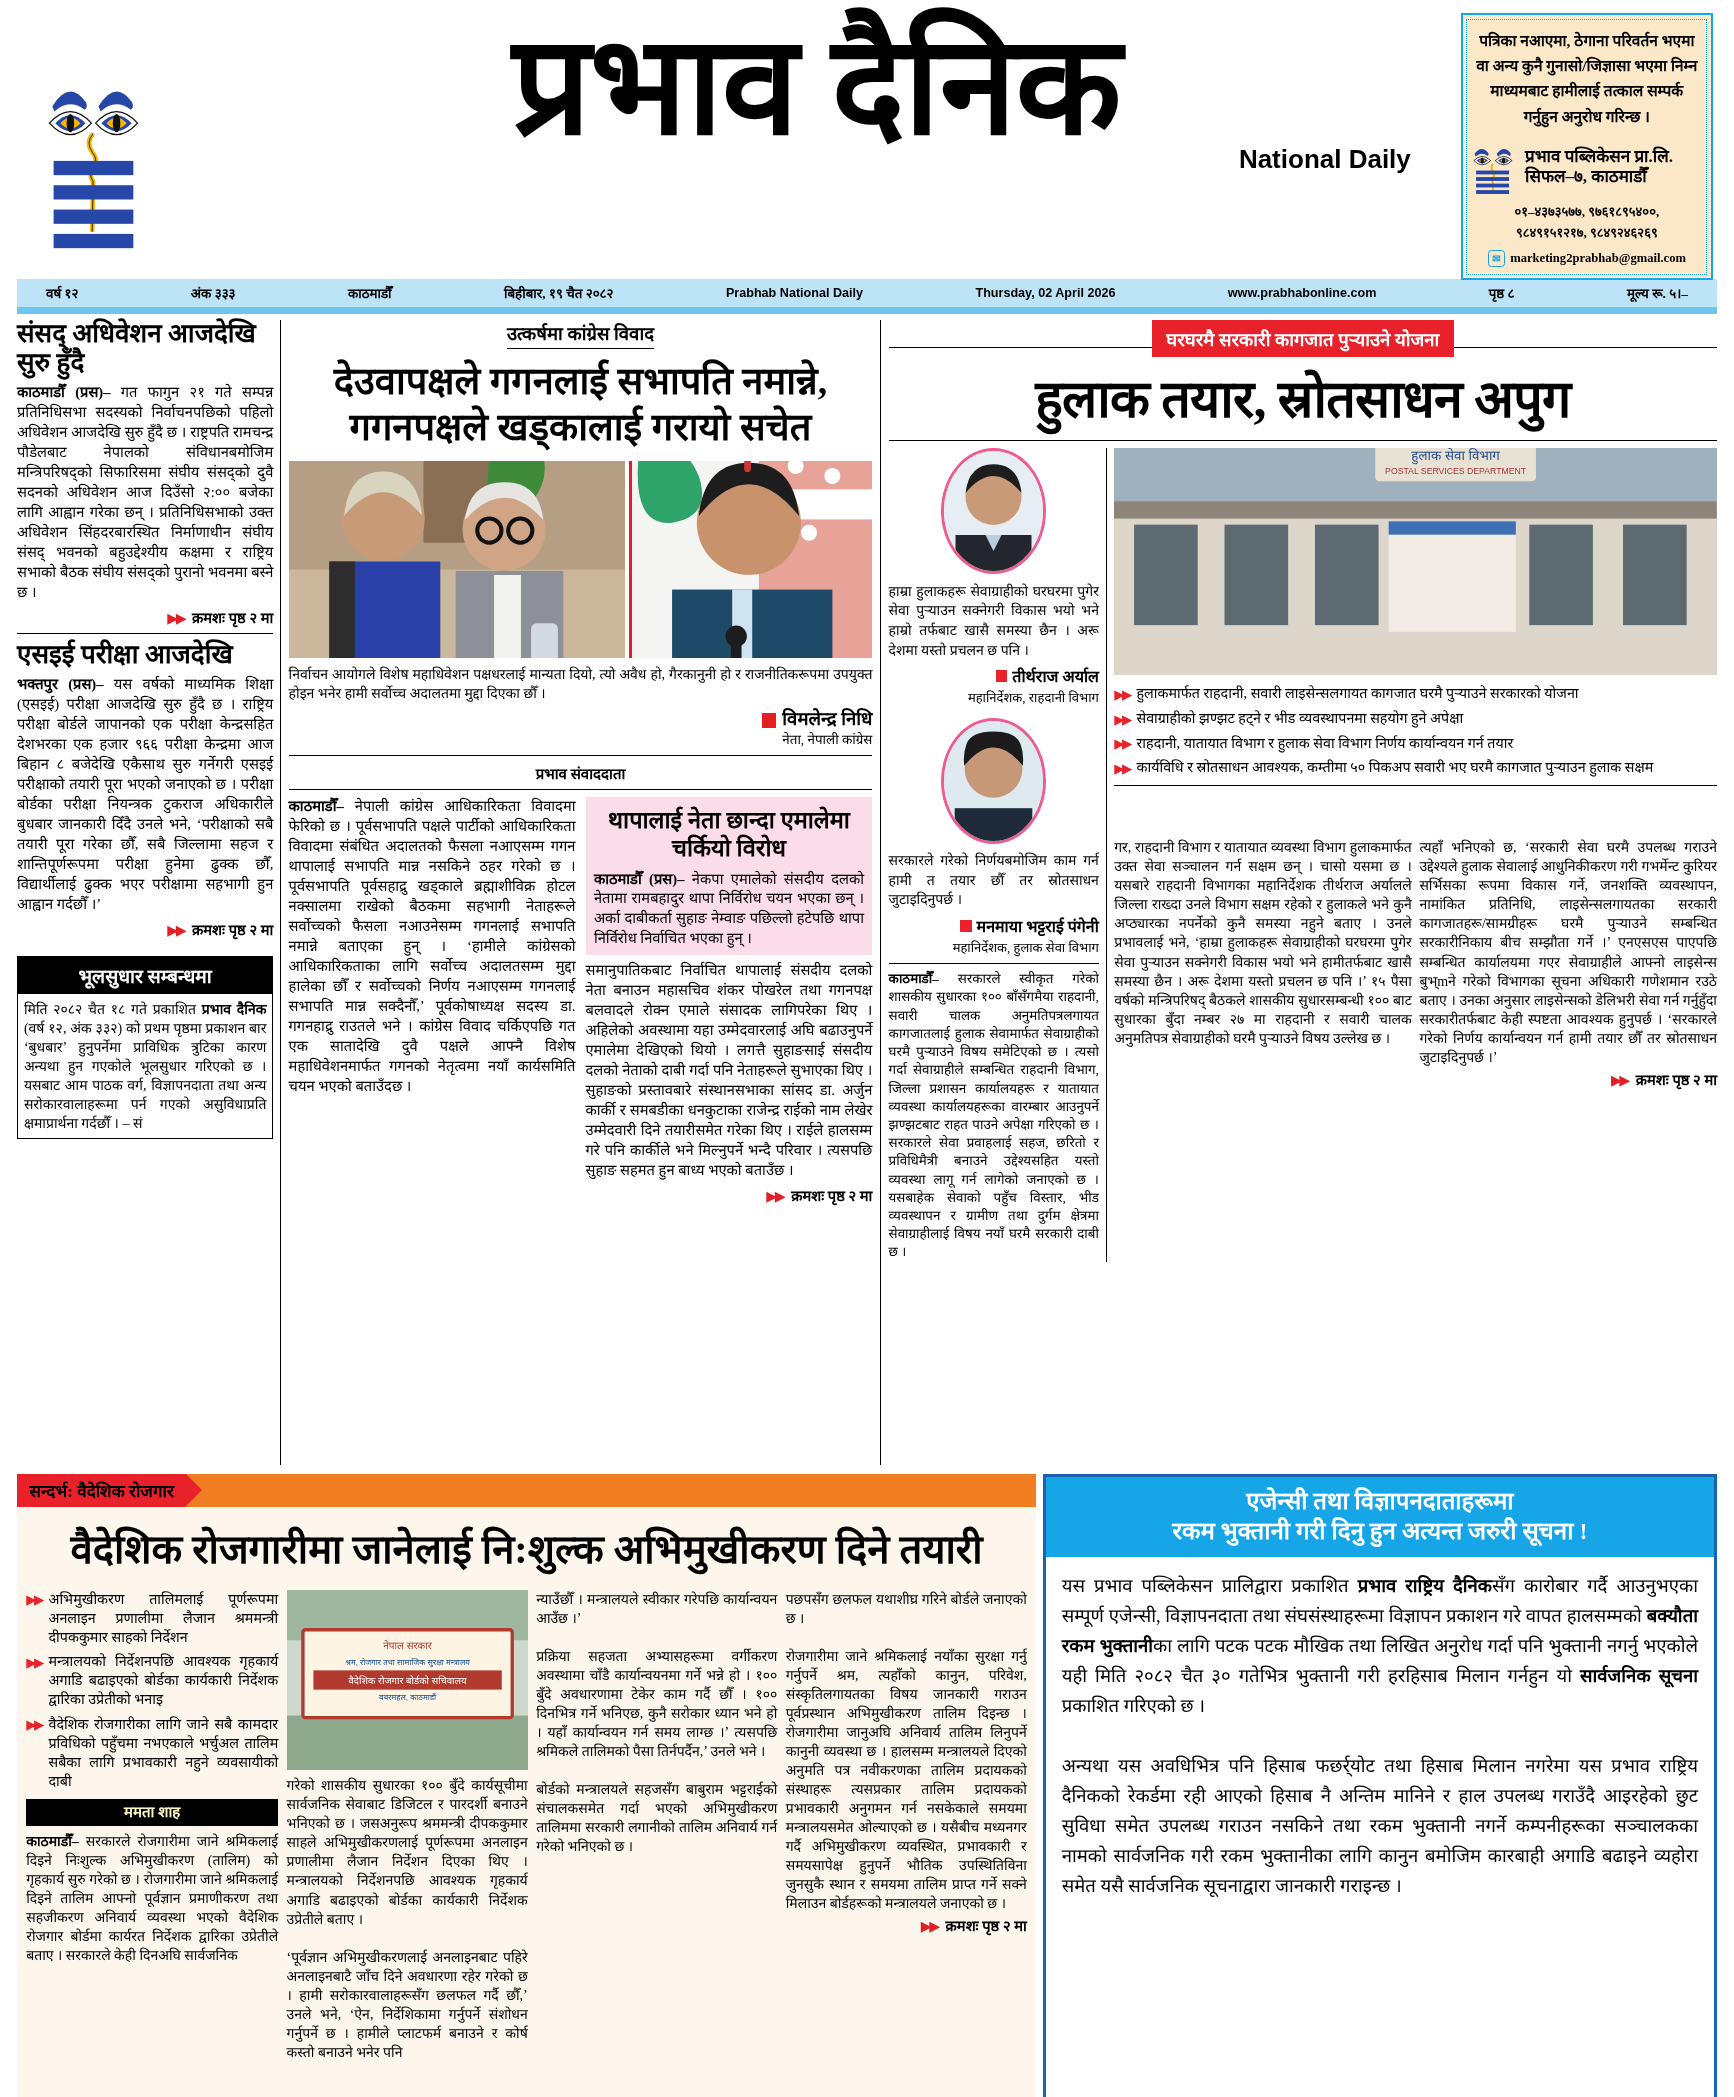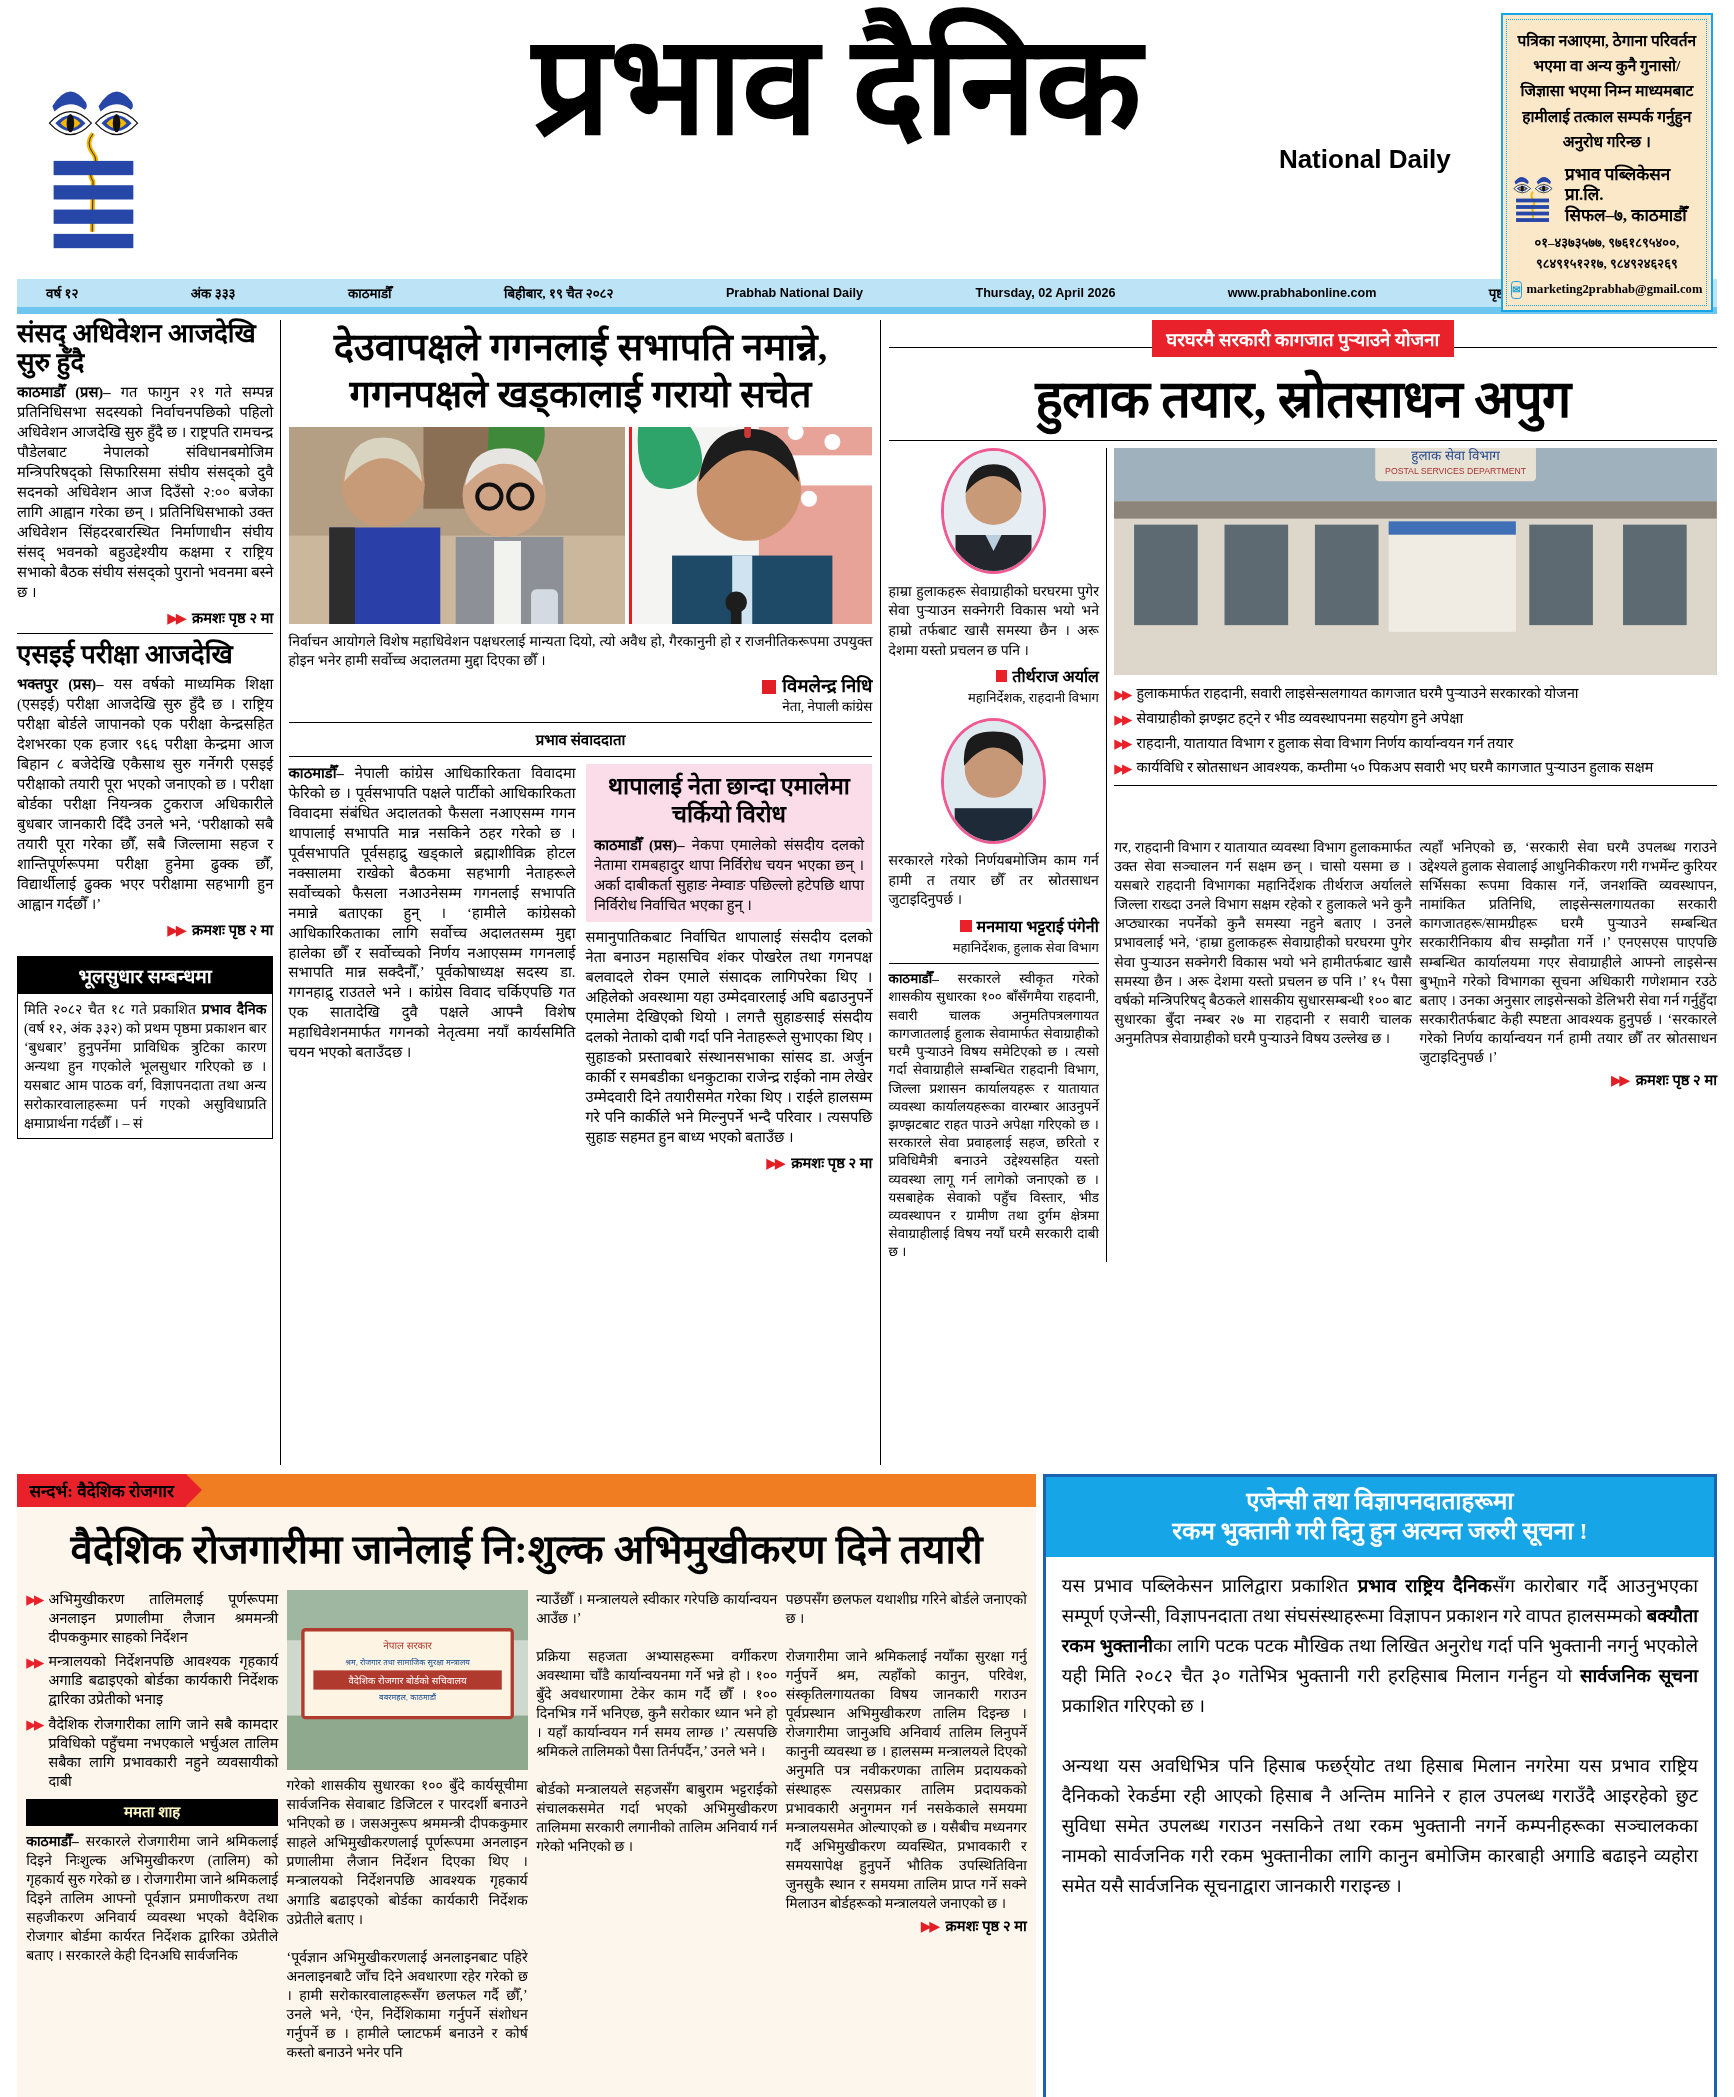--- a/index.html
+++ b/index.html
@@ -26,21 +26,21 @@
     letter-spacing: -0.8px;
     margin: 8.4px 0 0 0;
     white-space:nowrap;
   }
   .paper-sub {
     font-family:"Liberation Sans", sans-serif;
     font-size: 26px; font-weight:600;
     text-align:right; margin-right: 50px; margin-top: -7.6px;
   }
   .contact-card {
-    width: 212px; flex:0 0 auto; margin-top: 3.4px; margin-right: 4.2px;
+    width: 252px; flex:0 0 auto; margin-top: 3.4px; margin-right: 4.2px;
     background:#fbe8c8; border:2.1px solid #13a6e8; padding:3.4px;
     position:relative;
   }
   .contact-card .inner { border:1.3px dotted #13a6e8; padding: 8.4px 5.9px 6.7px; }
   .cc-note { font-size: 15.5px; line-height:1.62; text-align:center; font-weight:600; }
   .cc-brand { display:flex; align-items:center; gap:5.9px; margin-top: 11px; }
   .cc-brand .eyes { width:46px; height:55px; flex:0 0 auto;}
   .cc-brand .eyes svg { width:100%; height:100%; }
   .cc-brand .txt { font-size: 17px; font-weight:bold; line-height:1.2; }
   .cc-phones { text-align:center; font-size: 13px; font-weight:bold; margin-top: 7.6px; line-height:1.6; }
@@ -240,20 +240,23 @@
         <span>क्रमशः पृष्ठ २ मा</span>
       </div>
 
       <div class="boxed" style="margin-top:17px;">
         <div class="black-box-hdr">भूलसुधार सम्बन्धमा</div>
         <div class="bd">मिति २०८२ चैत १८ गते प्रकाशित <b>प्रभाव दैनिक</b> (वर्ष १२, अंक ३३२) को प्रथम पृष्ठमा प्रकाशन बार ‘बुधबार’ हुनुपर्नेमा प्राविधिक त्रुटिका कारण अन्यथा हुन गएकोले भूलसुधार गरिएको छ । यसबाट आम पाठक वर्ग, विज्ञापनदाता तथा अन्य सरोकारवालाहरूमा पर्न गएको असुविधाप्रति क्षमाप्रार्थना गर्दछौँ । – सं</div>
       </div>
     </div>
 
     <div class="col-center">
+      <div class="kicker-wrap">
+        <span class="kicker">उत्कर्षमा कांग्रेस विवाद</span>
+      </div>
       <h2 class="hl-center">देउवापक्षले गगनलाई सभापति नमान्ने, गगनपक्षले खड्कालाई गरायो सचेत</h2>
 
       <div class="photo-pair">
         <div class="photo p1">
           <svg width="100%" height="100%" viewBox="0 0 500 470" preserveAspectRatio="xMidYMid slice">
             <rect width="500" height="470" fill="#cbb79c"></rect>
             <rect x="0" y="0" width="500" height="250" fill="#b59f84"></rect>
             <rect x="200" y="10" width="130" height="200" fill="#8a6f55"></rect>
             <path d="M300 40 q40 -30 70 20 q25 50 -10 90 q-40 30 -65 -20z" fill="#3f8a3a"></path>
             <rect x="0" y="390" width="500" height="80" fill="#6e5d4a"></rect>

